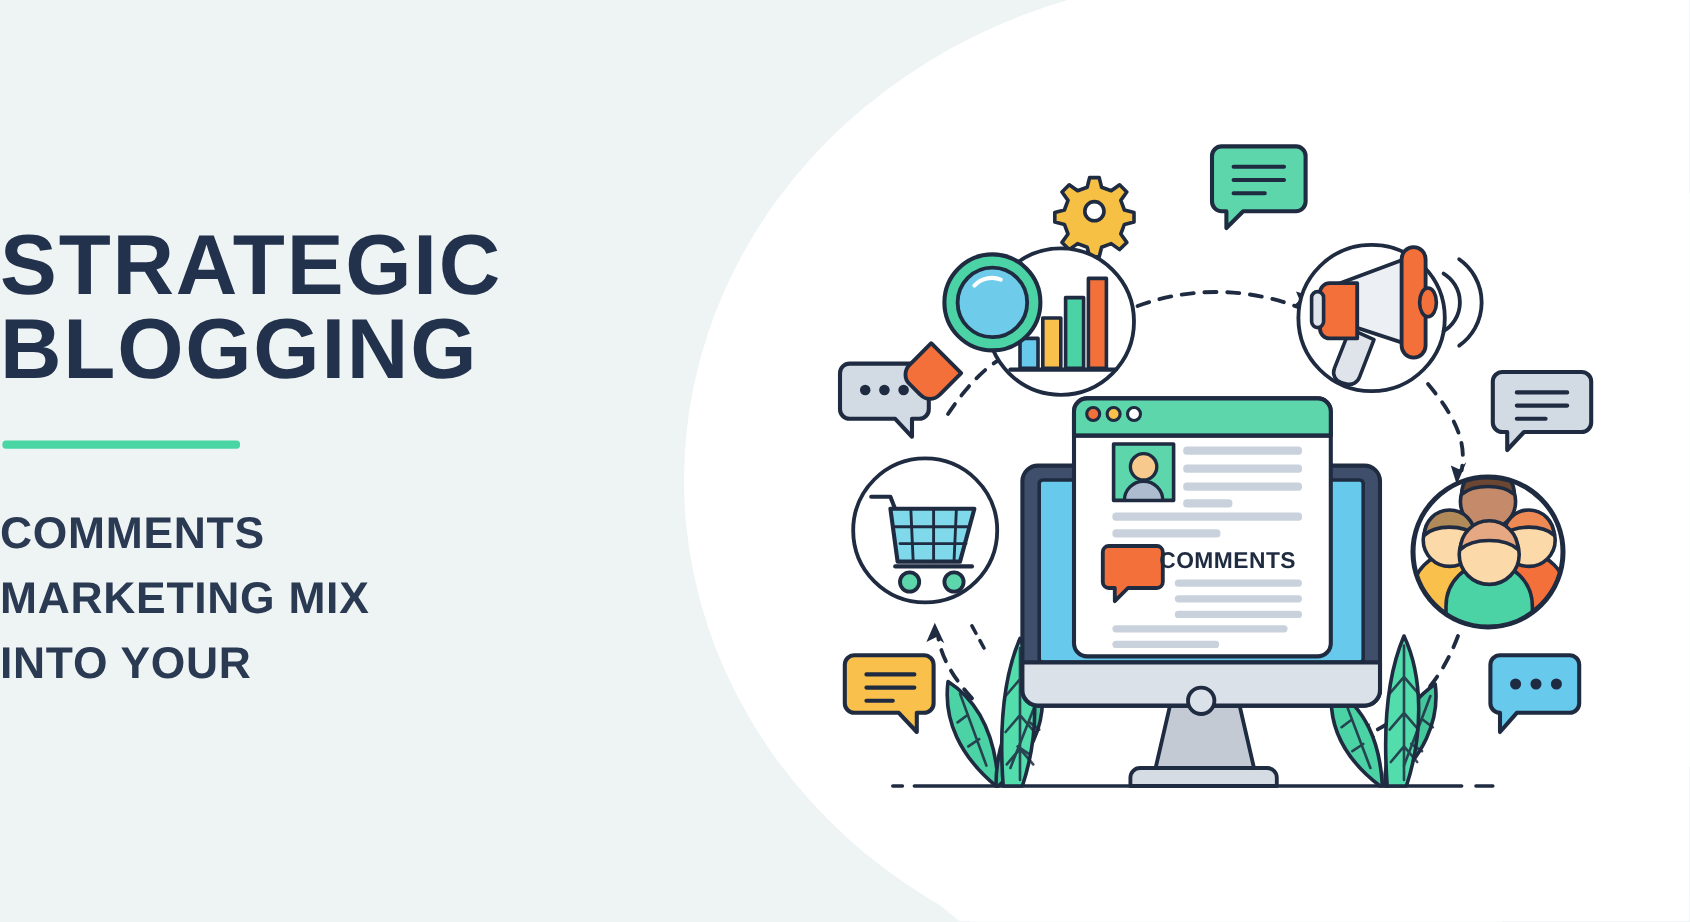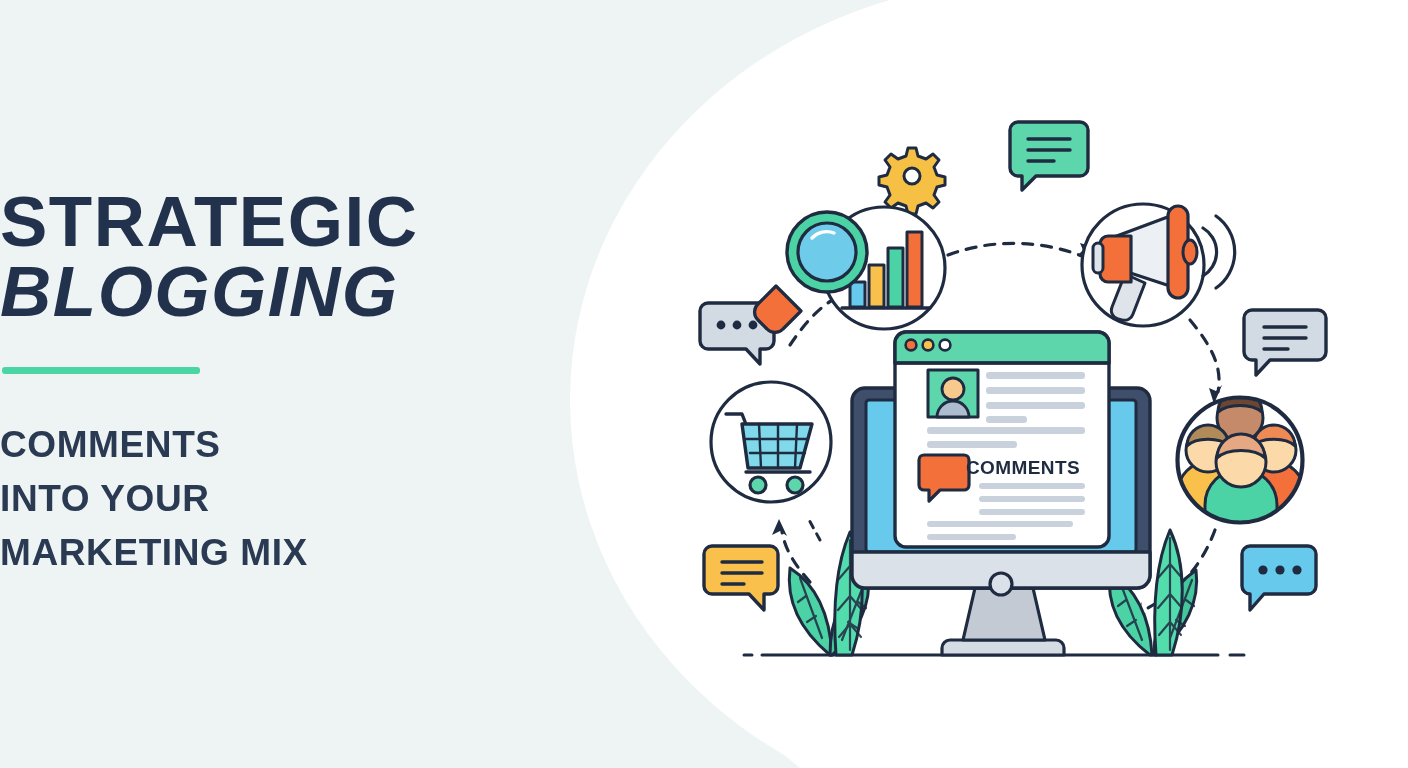--- a/index.html
+++ b/index.html
@@ -20,21 +20,21 @@
     font-family:"Liberation Sans",sans-serif;
     font-weight:bold;
     font-size:71px;
     line-height:0.98;
     letter-spacing:1.5px;
     color:#22314c;
     margin:0 0 40px 0;
     max-width:470px;
     text-transform:uppercase;
   }
-  .title .l2{display:block;font-style:italic;}
+  .title .l2{display:block;}
   .rule{
     width:198px;height:7px;border-radius:3px;
     background:#4ad6a4;margin:0 0 44px 2px;
   }
   .subtitle{
     font-family:"Liberation Sans",sans-serif;
     font-weight:bold;
     font-size:37px;
     line-height:1.47;
     letter-spacing:0.6px;
@@ -69,22 +69,22 @@
 
     <path d="M1408,0 L1120,0 C880,30 700,190 668,400 C645,560 700,690 800,768 L1408,768 Z" fill="url(#softw)"></path>
     <ellipse cx="1030" cy="400" rx="460" ry="420" fill="#ffffff"></ellipse>
   </svg>
 
   <div class="left-panel">
     <h1 class="title"><span>STRATEGIC</span><span class="l2">BLOGGING</span></h1>
     <div class="rule"></div>
     <p class="subtitle">
         <span class="sl">COMMENTS</span>
+        <span class="sl">MARKETING MIX</span>
         <span class="sl">INTO YOUR</span>
-        <span class="sl">MARKETING MIX</span>
       </p>
   </div>
 
   <svg id="artsvg" viewBox="0 0 1408 768">
     <g stroke="#1f2b40" stroke-linecap="round" stroke-linejoin="round" fill="none">
 
       <g>
         <path d="M762,655 L1218,655" stroke-width="3"></path>
         <path d="M744,655 L752,655" stroke-width="3"></path>
         <path d="M1230,655 L1244,655" stroke-width="3"></path>

